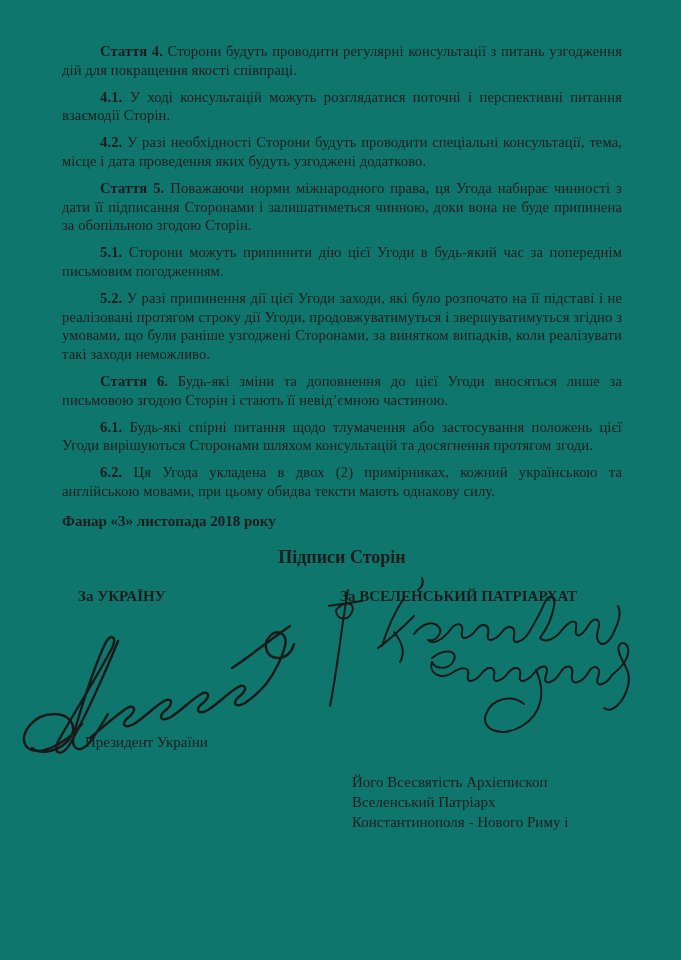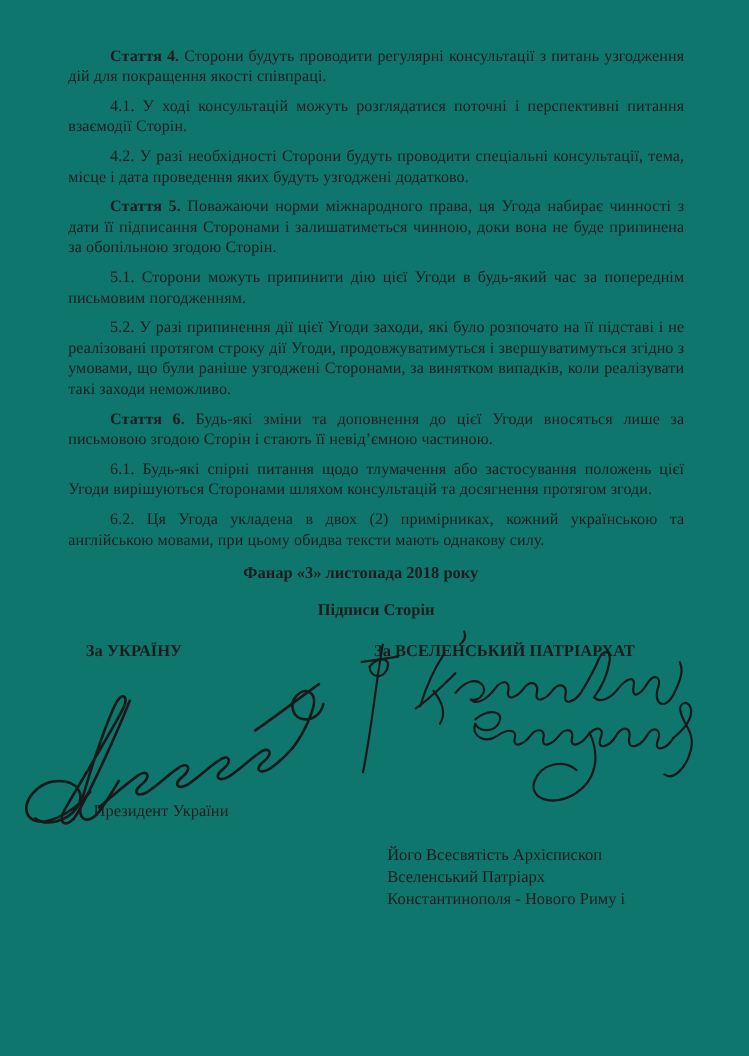--- a/index.html
+++ b/index.html
@@ -21,34 +21,34 @@
     width: 560px;
   }
   .para {
     font-size: 14.6px;
     line-height: 18.8px;
     text-align: justify;
     text-indent: 38px;
     margin-bottom: 8px;
     letter-spacing: 0.1px;
   }
-  .lead { font-weight: normal; }
+  .lead { font-weight: bold; }
   .lead-bold { font-weight: bold; }
   .dateline {
     margin-top: 12px;
-    text-align: center;
+    text-align: left;
     padding-right: 28px;
     font-weight: bold;
     font-size: 15px;
   }
   .sign-heading {
     margin-top: 17px;
     text-align: center;
     font-weight: bold;
-    font-size: 15px;
+    font-size: 18px;
   }
   .parties {
     position: relative;
     height: 20px;
     margin-top: 20px;
     font-weight: bold;
     font-size: 15px;
   }
   .party-left  { position: absolute; left: 16px;  top: 0; white-space: nowrap; }
   .party-right { position: absolute; left: 278px; top: 0; white-space: nowrap; }

